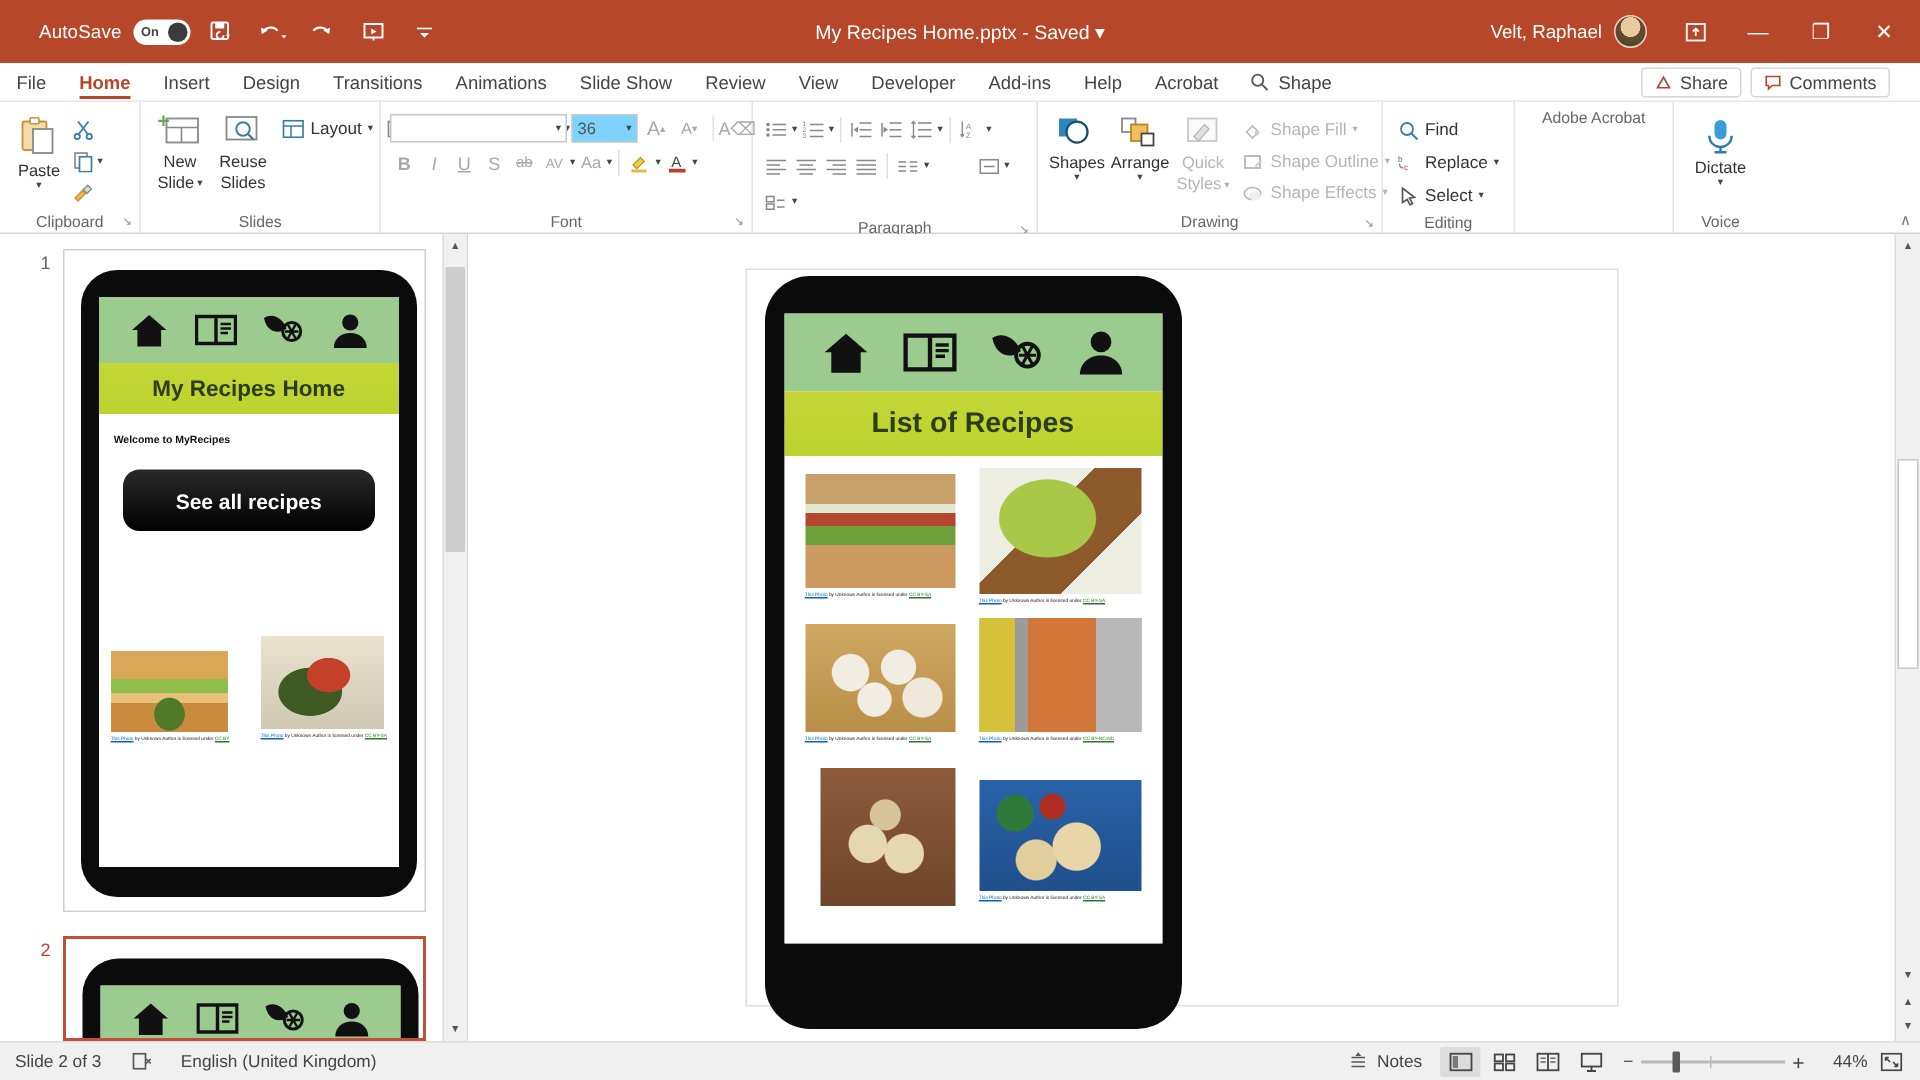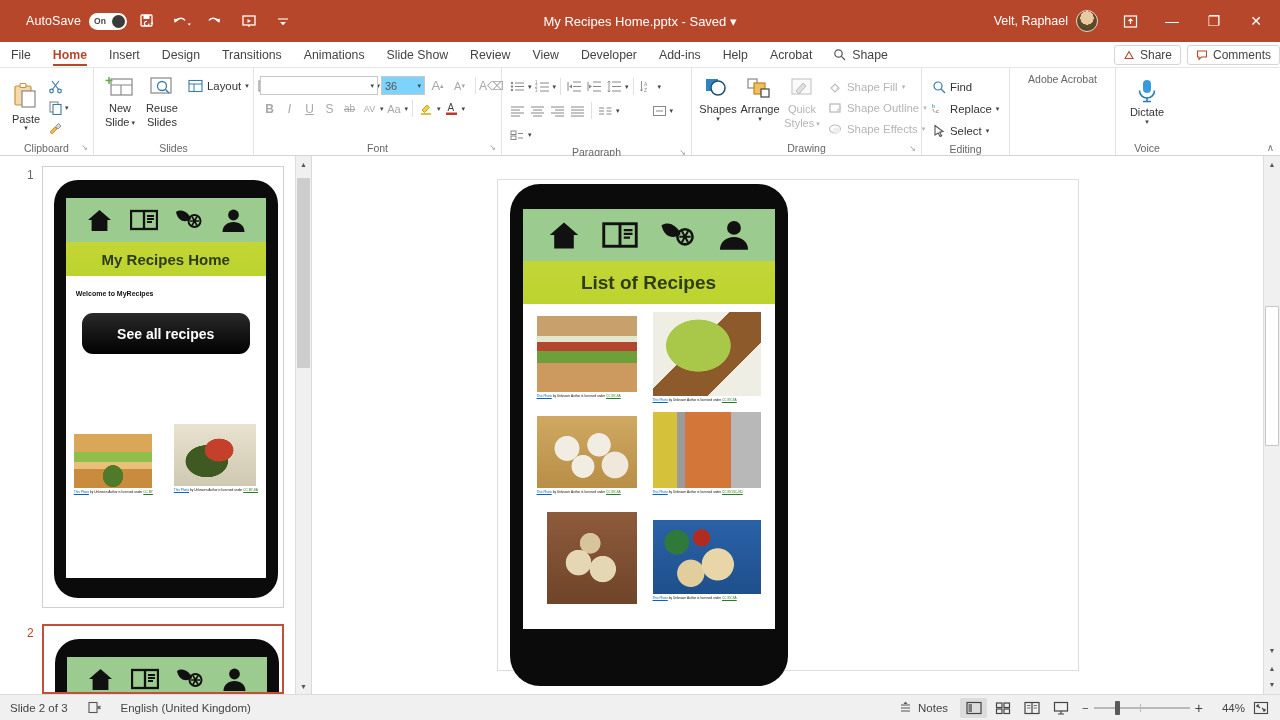--- a/index.html
+++ b/index.html
@@ -70,21 +70,21 @@
   }
   .tab.active { color: #b7472a; font-weight: 600; }
   .tab.active::after {
     content: ""; position: absolute; left: 11px; right: 11px; bottom: 1px;
     height: 2.5px; background: #b7472a;
   }
   .search-box {
     display: flex; align-items: center; gap: 6px; padding: 0 10px;
     font-size: 12.3px; color: #444; cursor: text;
   }
-  .tb-actions { margin-left: auto; display: flex; align-items: center; gap: 6px; padding-right: 0; }
+  .tb-actions { margin-left: auto; display: flex; align-items: center; gap: 6px; padding-right: 20px; }
   .pill {
     display: flex; align-items: center; gap: 5px;
     border: 1px solid #d6d6d6; border-radius: 3px;
     height: 20px; padding: 0 8px; font-size: 12px; color: #444; cursor: pointer;
     background: #fff;
   }
 
   
   .ribbon {
     height: 88px; background: #fff; display: flex; align-items: stretch;
@@ -362,21 +362,21 @@
             </svg>
         </span>
         <span>Comments</span>
       </div>
     </div>
   </div>
 
   <div class="ribbon">
 
     <div class="grp" style="width:94px">
-      <div class="grp-body" style="align-items:center">
+      <div class="grp-body" style="align-items:flex-start">
         <div class="big-btn" style="padding-top:4px">
           <span class="ico">
             <svg width="28" height="30" viewBox="0 0 28 30">
                 <rect x="3" y="4" width="16" height="19" rx="1.5" fill="#f6d9a8" stroke="#c8913c" stroke-width="1.2"></rect>
                 <rect x="8" y="1.5" width="6" height="4" rx="1" fill="#fff" stroke="#c8913c" stroke-width="1.1"></rect>
                 <rect x="10" y="9" width="13" height="16" fill="#fff" stroke="#888" stroke-width="1.2"></rect>
               </svg>
           </span>
           <span class="lbl">Paste</span>
           <span class="caret">▾</span>

